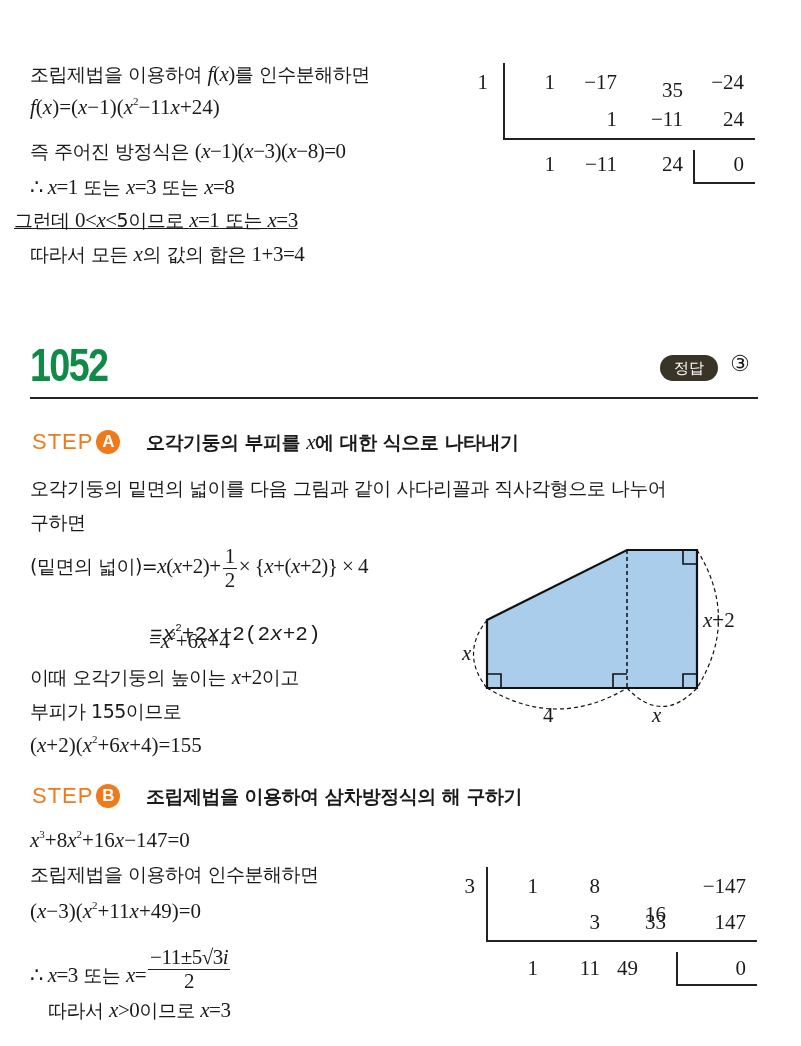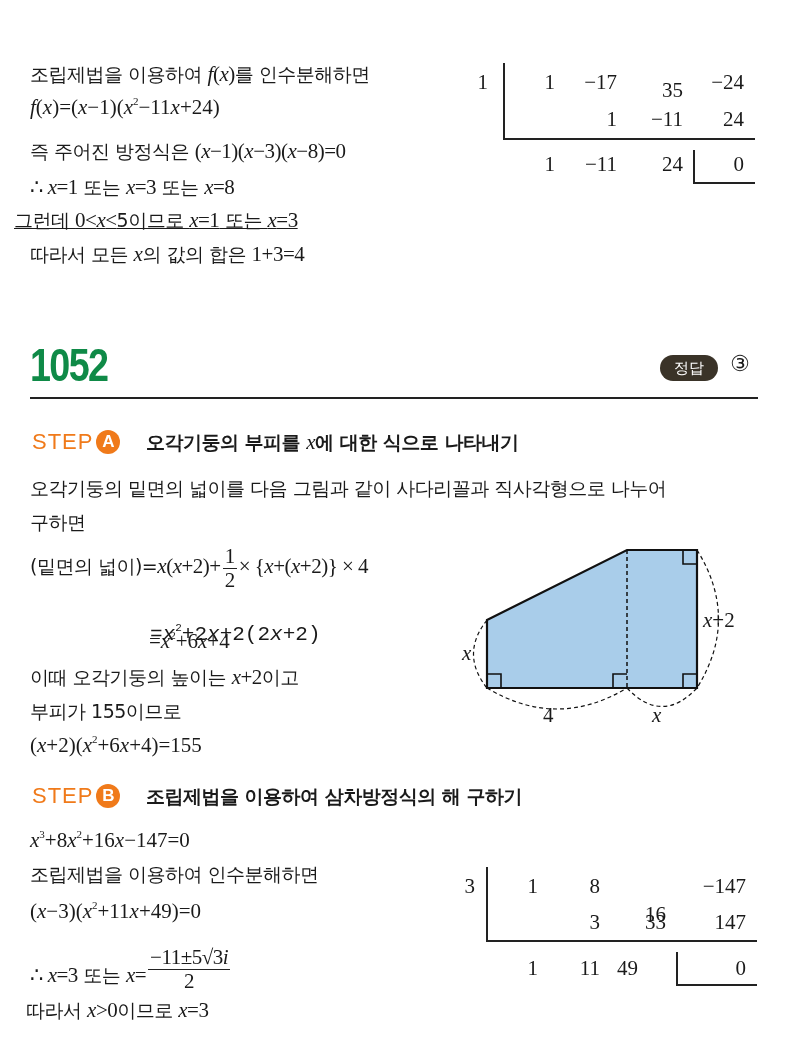--- a/index.html
+++ b/index.html
@@ -94,21 +94,21 @@
 <div class="abs m" style="left:652px;top:703px;font-style:italic;">x</div>
 <div class="abs m" style="left:703px;top:608px;"><i class="x">x</i>+2</div>
 
 <div class="step" style="left:32px;top:783px;color:#f07a1a;"><span>STEP</span><span class="step-circle" style="background:#f07a1a;">B</span></div>
 <div class="step-title" style="left:146px;top:784px;">조립제법을 이용하여 삼차방정식의 해 구하기</div>
 
 <div class="abs m" style="left:30px;top:828px;"><i class="x">x</i><sup>3</sup>+8<i class="x">x</i><sup>2</sup>+16<i class="x">x</i>−147=0</div>
 <div class="abs ko" style="left:30px;top:862px;">조립제법을 이용하여 인수분해하면</div>
 <div class="abs m" style="left:30px;top:899px;">(<i class="x">x</i>−3)(<i class="x">x</i><sup>2</sup>+11<i class="x">x</i>+49)=0</div>
 <div class="abs ko" style="left:30px;top:946px;"><span class="m">∴ <i class="x">x</i>=3</span> 또는 <span class="m"><i class="x">x</i>=<span class="frac" style="vertical-align:-6px;"><span class="top">−11±5√3<i class="x">i</i></span><span>2</span></span></span></div>
-<div class="abs ko" style="left:26px;top:998px;">따라서 <span class="m"><i class="x">x</i>&gt;0</span>이므로 <span class="m"><i class="x">x</i>=3</span></div>
+<div class="abs ko" style="left:48px;top:998px;">따라서 <span class="m"><i class="x">x</i>&gt;0</span>이므로 <span class="m"><i class="x">x</i>=3</span></div>
 
 <div>
   <div class="num" style="left:415px;top:874px;">3</div>
   <div class="vr" style="left:486px;top:867px;width:1.5px;height:73px;"></div>
   <div class="num" style="left:478px;top:874px;">1</div>
   <div class="num" style="left:540px;top:874px;">8</div>
   <div class="num" style="left:606px;top:874px;margin-top:28px;">16</div>
   <div class="num" style="left:686px;top:874px;">−147</div>
   <div class="num" style="left:540px;top:910px;">3</div>
   <div class="num" style="left:606px;top:910px;">33</div>

